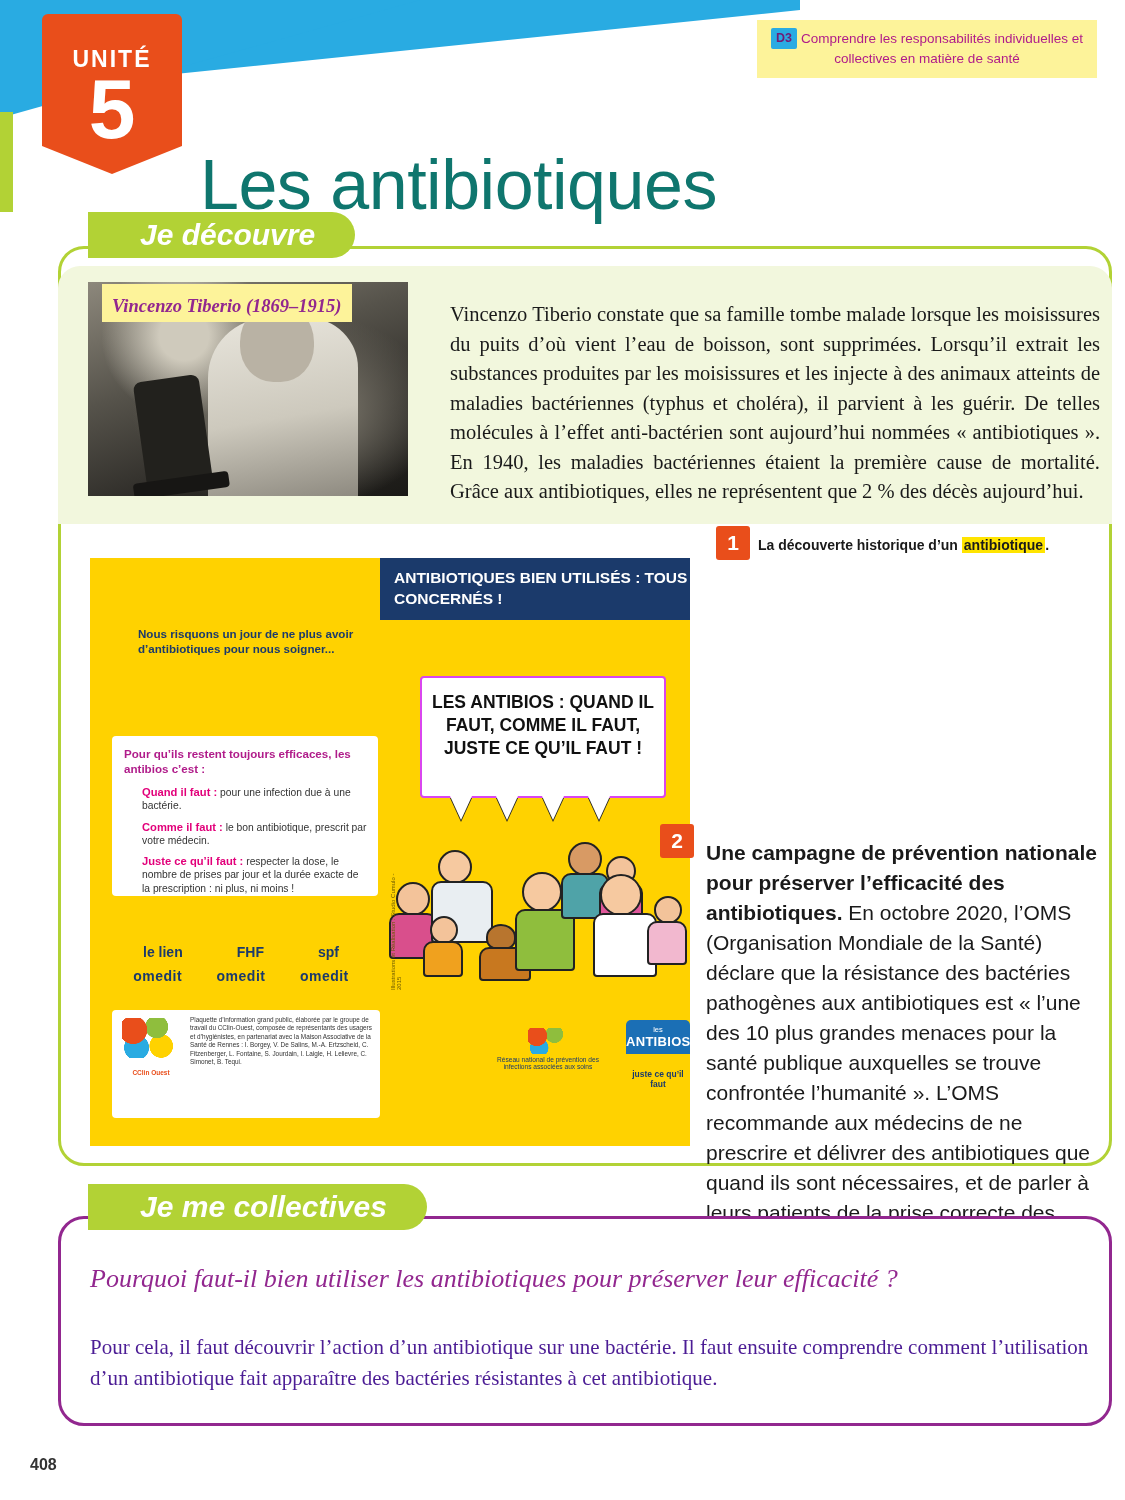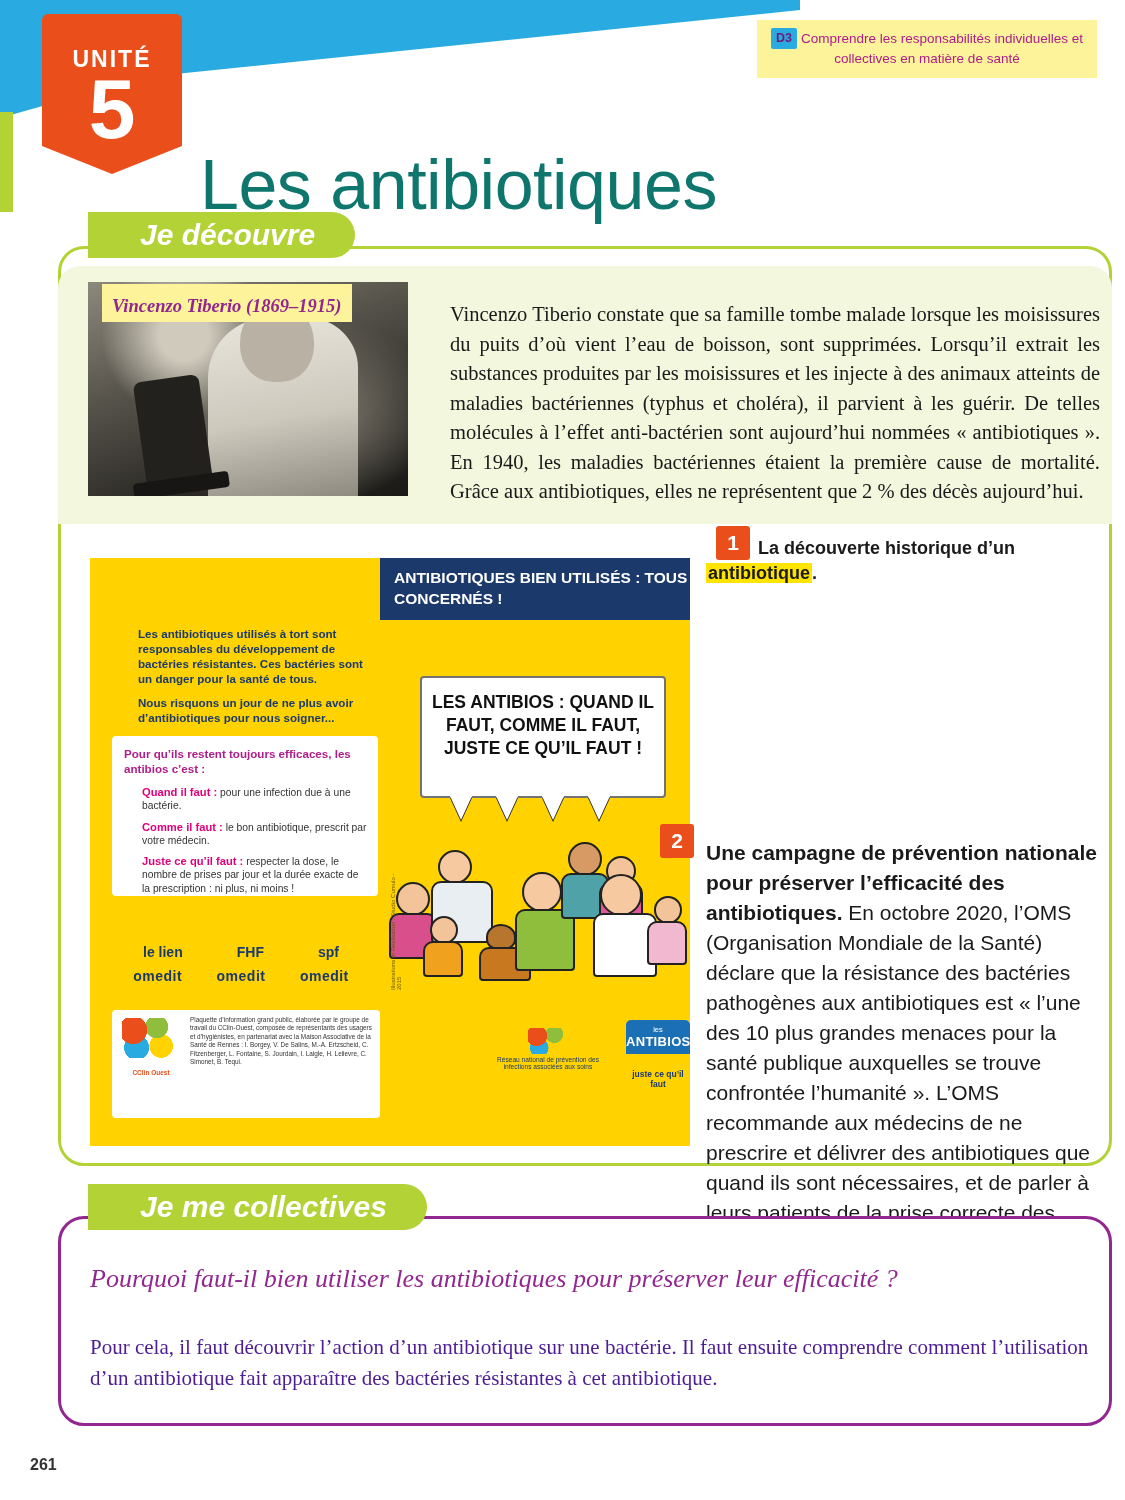--- a/index.html
+++ b/index.html
@@ -259,21 +259,21 @@
   }
   .poster-item b {
     color: #e2007a;
     font-size: 11.2px;
   }
   .bubble {
     position: absolute;
     left: 330px; top: 118px;
     width: 246px; height: 122px;
     background: #fff;
-    border: 2px solid #737373;
+    border: 2px solid #d946ef;
     border-radius: 4px;
     font-family: "Liberation Sans", sans-serif;
     font-weight: bold;
     font-size: 17.5px;
     color: #111;
     text-align: center;
     padding-top: 13px;
     line-height: 1.32;
   }
   .bubble-tails {
@@ -391,21 +391,21 @@
     border-radius: 3px;
   }
   .cap1-badge { left: 716px; top: 526px; }
   .cap2-badge { left: 660px; top: 824px; }
   .caption-1 {
     position: absolute;
     left: 706px; top: 536px;
     width: 400px;
     font-family: "Liberation Sans", sans-serif;
     font-weight: bold;
-    font-size: 18px;
+    font-size: 14px;
     color: #1a1a1a;
     line-height: 1.4;
     text-indent: 52px;
   }
   .hl { background: #ffe400; padding: 0 2px; }
   .caption-2 {
     position: absolute;
     left: 706px; top: 838px;
     width: 400px;
     font-family: "Liberation Sans", sans-serif;
@@ -488,21 +488,20 @@
 
 <div class="intro-text">Vincenzo Tiberio constate que sa famille tombe malade lorsque les moisissures du puits d’où vient l’eau de boisson, sont supprimées. Lorsqu’il extrait les substances produites par les moisissures et les injecte à des animaux atteints de maladies bactériennes (typhus et choléra), il parvient à les guérir. De telles molécules à l’effet anti-bactérien sont aujourd’hui nommées « antibiotiques ». En 1940, les maladies bactériennes étaient la première cause de mortalité. Grâce aux antibiotiques, elles ne représentent que 2 % des décès aujourd’hui.</div>
 
 <div class="poster">
 
   <div class="poster-header">
     <span>ANTIBIOTIQUES BIEN UTILISÉS : TOUS CONCERNÉS !</span>
   </div>
 
   <div class="poster-lead">
-    <p>Les antibiotiques utilisés à tort sont responsables du développement de bactéries résistantes. Ces bactéries sont un danger pour la santé de tous.</p>
     <p>Nous risquons un jour de ne plus avoir d’antibiotiques pour nous soigner...</p>
   </div>
 
   <div class="poster-box">
     <div class="poster-box-title">Pour qu’ils restent toujours efficaces, les antibios c’est :</div>
     <div class="poster-item">
       <b>Quand il faut :</b>
       <span>pour une infection due à une bactérie.</span>
     </div>
     <div class="poster-item">
@@ -617,13 +616,13 @@
   <b>Une campagne de prévention nationale pour préserver l’efficacité des antibiotiques.</b><span> En octobre 2020, l’OMS (Organisation Mondiale de la Santé) déclare que la résistance des bactéries pathogènes aux antibiotiques est « l’une des 10 plus grandes menaces pour la santé publique auxquelles se trouve confrontée l’humanité ». L’OMS recommande aux médecins de ne prescrire et délivrer des antibiotiques que quand ils sont nécessaires, et de parler à leurs patients de la prise correcte des antibiotiques et des problèmes de résistances bactériennes.</span>
 </div>
 
 <div class="question-panel"></div>
 <div class="tab tab-questionne">
   <span>Je me collectives</span>
 </div>
 <div class="question-title">Pourquoi faut-il bien utiliser les antibiotiques pour préserver leur efficacité ?</div>
 <div class="question-body">Pour cela, il faut découvrir l’action d’un antibiotique sur une bactérie. Il faut ensuite comprendre comment l’utilisation d’un antibiotique fait apparaître des bactéries résistantes à cet antibiotique.</div>
 
-<div class="page-number">261</div>
+<div class="page-number">408</div>
 
 </body></html>

